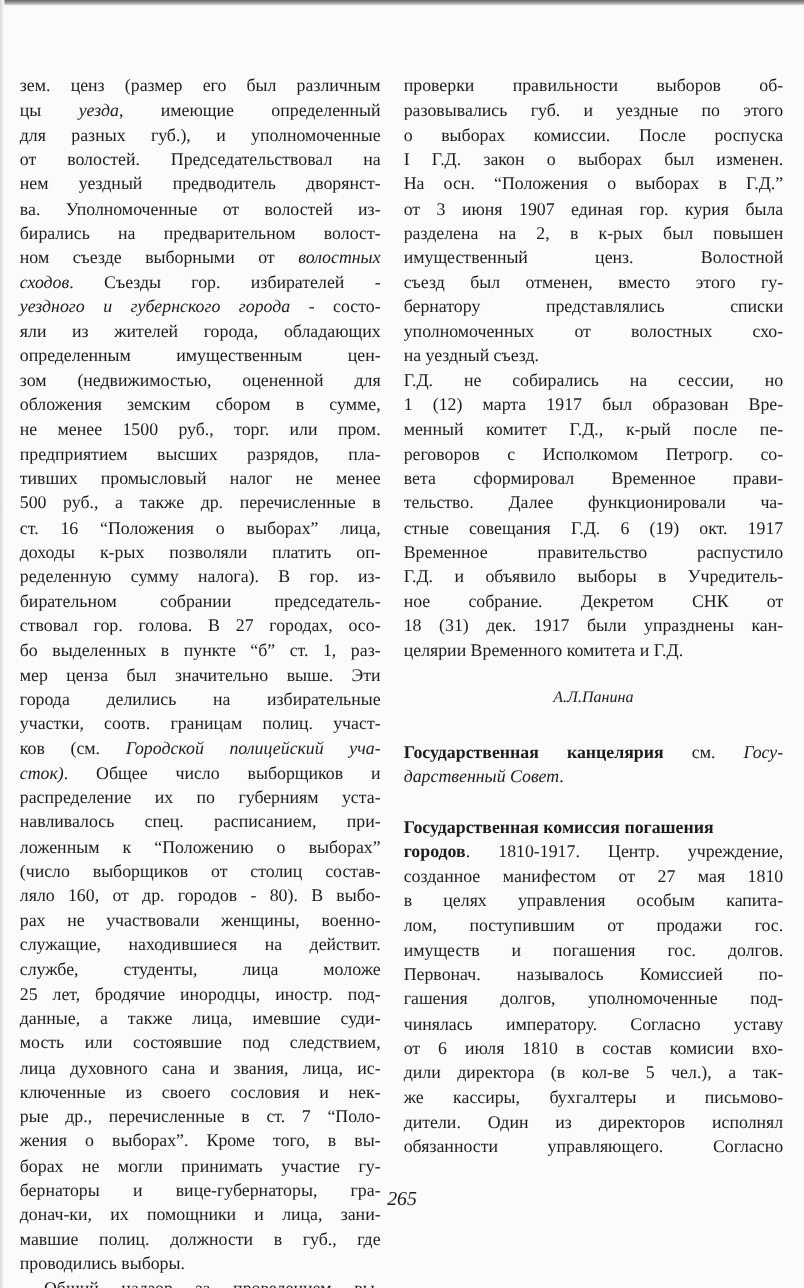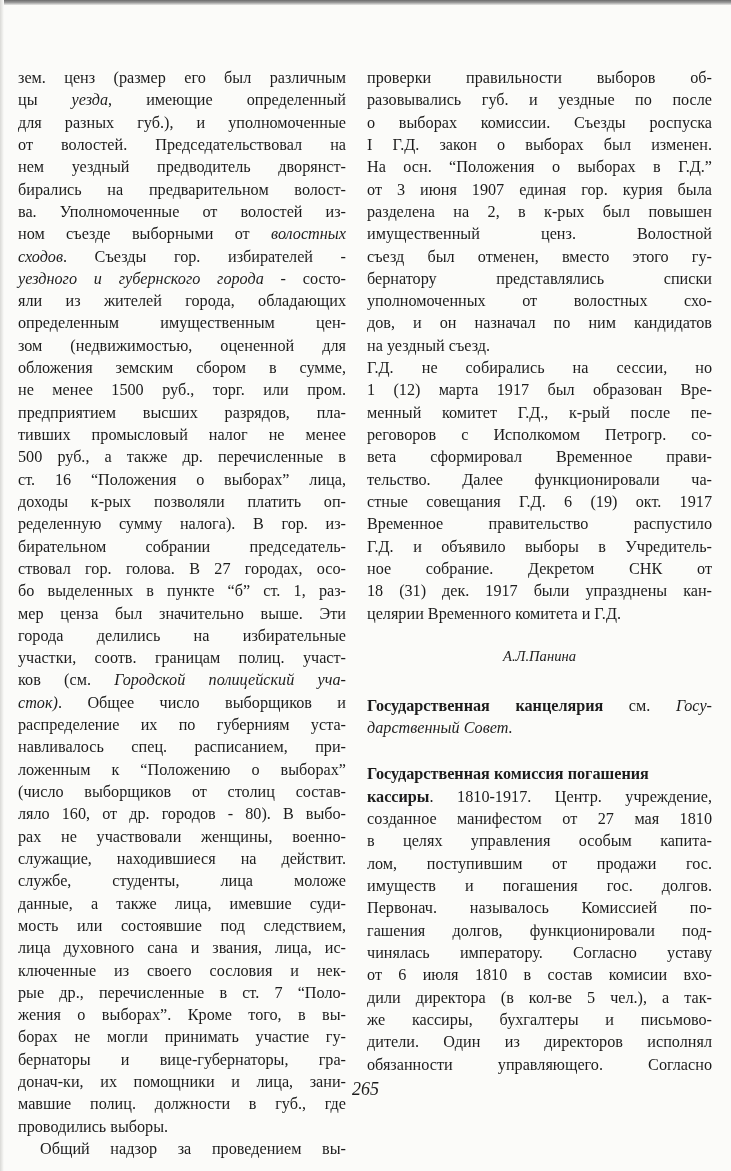--- a/index.html
+++ b/index.html
@@ -47,22 +47,22 @@
 
 <div class="top-edge"></div>
 <div class="left-edge"></div>
 
 <div class="col col-left" id="left-col">
     <span class="line">зем. ценз (размер его был различным</span>
     <span class="line">цы <i>уезда</i>, имеющие определенный</span>
     <span class="line">для разных губ.), и уполномоченные</span>
     <span class="line">от волостей. Председательствовал на</span>
     <span class="line">нем уездный предводитель дворянст-</span>
+    <span class="line">ва. Уполномоченные от волостей из-</span>
     <span class="line">бирались на предварительном волост-</span>
-    <span class="line">ва. Уполномоченные от волостей из-</span>
     <span class="line">ном съезде выборными от <i>волостных</i></span>
     <span class="line"><i>сходов</i>. Съезды гор. избирателей -</span>
     <span class="line"><i>уездного и губернского города</i> - состо-</span>
     <span class="line">яли из жителей города, обладающих</span>
     <span class="line">определенным имущественным цен-</span>
     <span class="line">зом (недвижимостью, оцененной для</span>
     <span class="line">обложения земским сбором в сумме,</span>
     <span class="line">не менее 1500 руб., торг. или пром.</span>
     <span class="line">предприятием высших разрядов, пла-</span>
     <span class="line">тивших промысловый налог не менее</span>
@@ -79,48 +79,48 @@
     <span class="line">ков (см. <i>Городской полицейский уча-</i></span>
     <span class="line"><i>сток)</i>. Общее число выборщиков и</span>
     <span class="line">распределение их по губерниям уста-</span>
     <span class="line">навливалось спец. расписанием, при-</span>
     <span class="line">ложенным к “Положению о выборах”</span>
     <span class="line">(число выборщиков от столиц состав-</span>
     <span class="line">ляло 160, от др. городов - 80). В выбо-</span>
     <span class="line">рах не участвовали женщины, военно-</span>
     <span class="line">служащие, находившиеся на действит.</span>
     <span class="line">службе, студенты, лица моложе</span>
+    <span class="line">25 лет, бродячие инородцы, иностр. под-</span>
     <span class="line">данные, а также лица, имевшие суди-</span>
     <span class="line">мость или состоявшие под следствием,</span>
     <span class="line">лица духовного сана и звания, лица, ис-</span>
     <span class="line">ключенные из своего сословия и нек-</span>
     <span class="line">рые др., перечисленные в ст. 7 “Поло-</span>
     <span class="line">жения о выборах”. Кроме того, в вы-</span>
     <span class="line">борах не могли принимать участие гу-</span>
     <span class="line">бернаторы и вице-губернаторы, гра-</span>
     <span class="line">донач-ки, их помощники и лица, зани-</span>
     <span class="line">мавшие полиц. должности в губ., где</span>
     <span class="line last">проводились выборы.</span>
     <span class="line indent">Общий надзор за проведением вы-</span>
   </div>
 
 <div class="col col-right">
   <div id="right-body">
       <span class="line">проверки правильности выборов об-</span>
-      <span class="line">разовывались губ. и уездные по после</span>
-      <span class="line">о выборах комиссии. Съезды роспуска</span>
+      <span class="line">разовывались губ. и уездные по этого</span>
+      <span class="line">о выборах комиссии. После роспуска</span>
       <span class="line">I Г.Д. закон о выборах был изменен.</span>
       <span class="line">На осн. “Положения о выборах в Г.Д.”</span>
       <span class="line">от 3 июня 1907 единая гор. курия была</span>
       <span class="line">разделена на 2, в к-рых был повышен</span>
       <span class="line">имущественный ценз. Волостной</span>
       <span class="line">съезд был отменен, вместо этого гу-</span>
       <span class="line">бернатору представлялись списки</span>
       <span class="line">уполномоченных от волостных схо-</span>
-      <span class="line">дов, и он назначал по ним кандидатов</span>
       <span class="line last">на уездный съезд.</span>
       <span class="line">Г.Д. не собирались на сессии, но</span>
       <span class="line">1 (12) марта 1917 был образован Вре-</span>
       <span class="line">менный комитет Г.Д., к-рый после пе-</span>
       <span class="line">реговоров с Исполкомом Петрогр. со-</span>
       <span class="line">вета сформировал Временное прави-</span>
       <span class="line">тельство. Далее функционировали ча-</span>
       <span class="line">стные совещания Г.Д. 6 (19) окт. 1917</span>
       <span class="line">Временное правительство распустило</span>
       <span class="line">Г.Д. и объявило выборы в Учредитель-</span>
@@ -132,27 +132,27 @@
   <div style="height:10px"></div>
   <div class="author">А.Л.Панина</div>
   <div class="gap-md"></div>
   <div id="right-chancellery">
       <span class="line"><b>Государственная канцелярия</b> см. <i>Госу-</i></span>
       <span class="line last"><i>дарственный Совет</i>.</span>
     </div>
   <div class="gap-lg"></div>
   <div id="right-debt">
       <span class="line last"><b>Государственная комиссия погашения</b></span>
-      <span class="line"><b>кассиры</b>. 1810-1917. Центр. учреждение,</span>
+      <span class="line"><b>городов</b>. 1810-1917. Центр. учреждение,</span>
       <span class="line">созданное манифестом от 27 мая 1810</span>
       <span class="line">в целях управления особым капита-</span>
       <span class="line">лом, поступившим от продажи гос.</span>
       <span class="line">имуществ и погашения гос. долгов.</span>
       <span class="line">Первонач. называлось Комиссией по-</span>
-      <span class="line">гашения долгов, функционировали под-</span>
+      <span class="line">гашения долгов, уполномоченные под-</span>
       <span class="line">чинялась императору. Согласно уставу</span>
       <span class="line">от 6 июля 1810 в состав комисии вхо-</span>
       <span class="line">дили директора (в кол-ве 5 чел.), а так-</span>
       <span class="line">же кассиры, бухгалтеры и письмово-</span>
       <span class="line">дители. Один из директоров исполнял</span>
       <span class="line">обязанности управляющего. Согласно</span>
     </div>
 </div>
 
 <div class="page-number">265</div>

